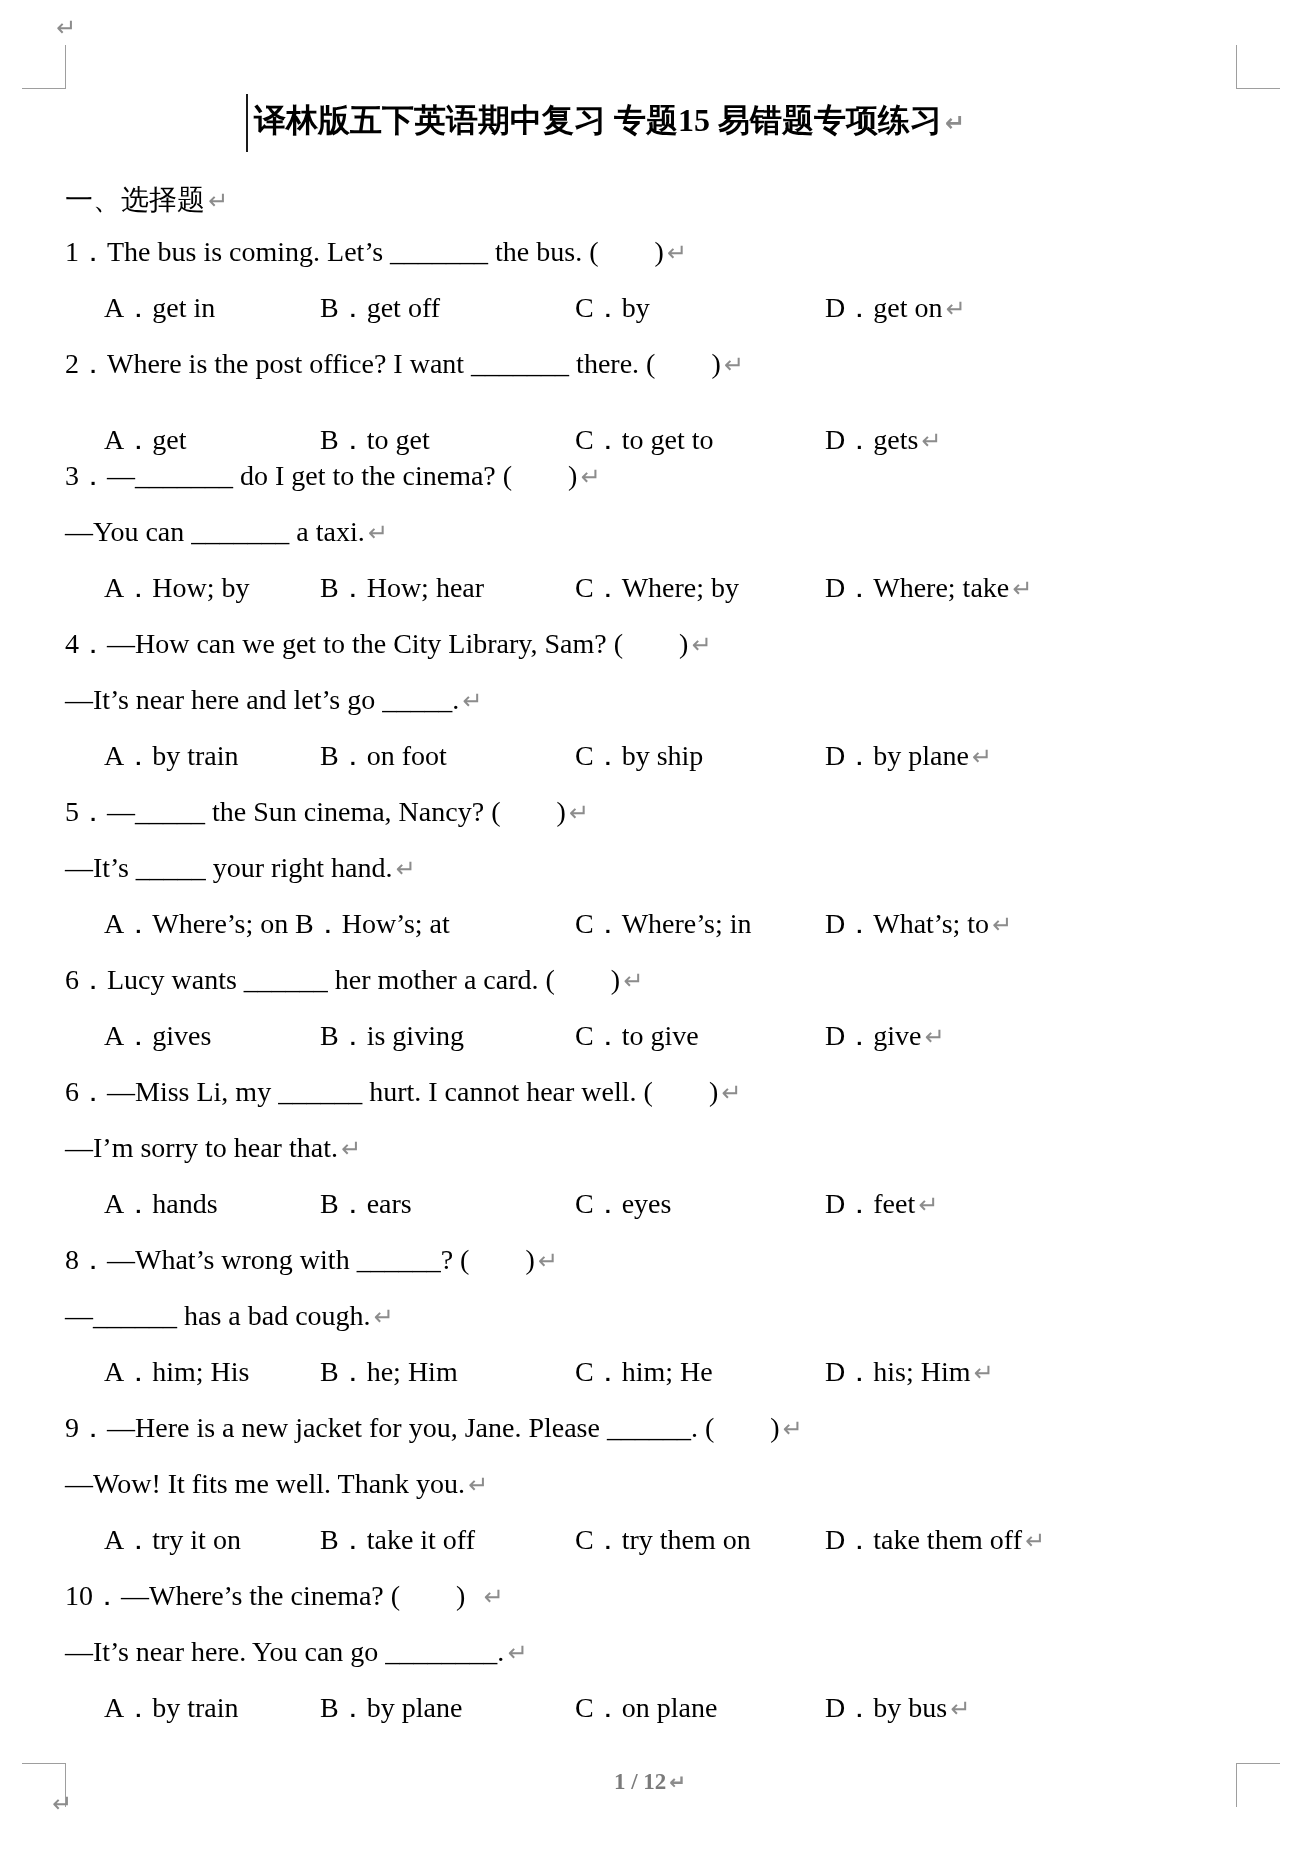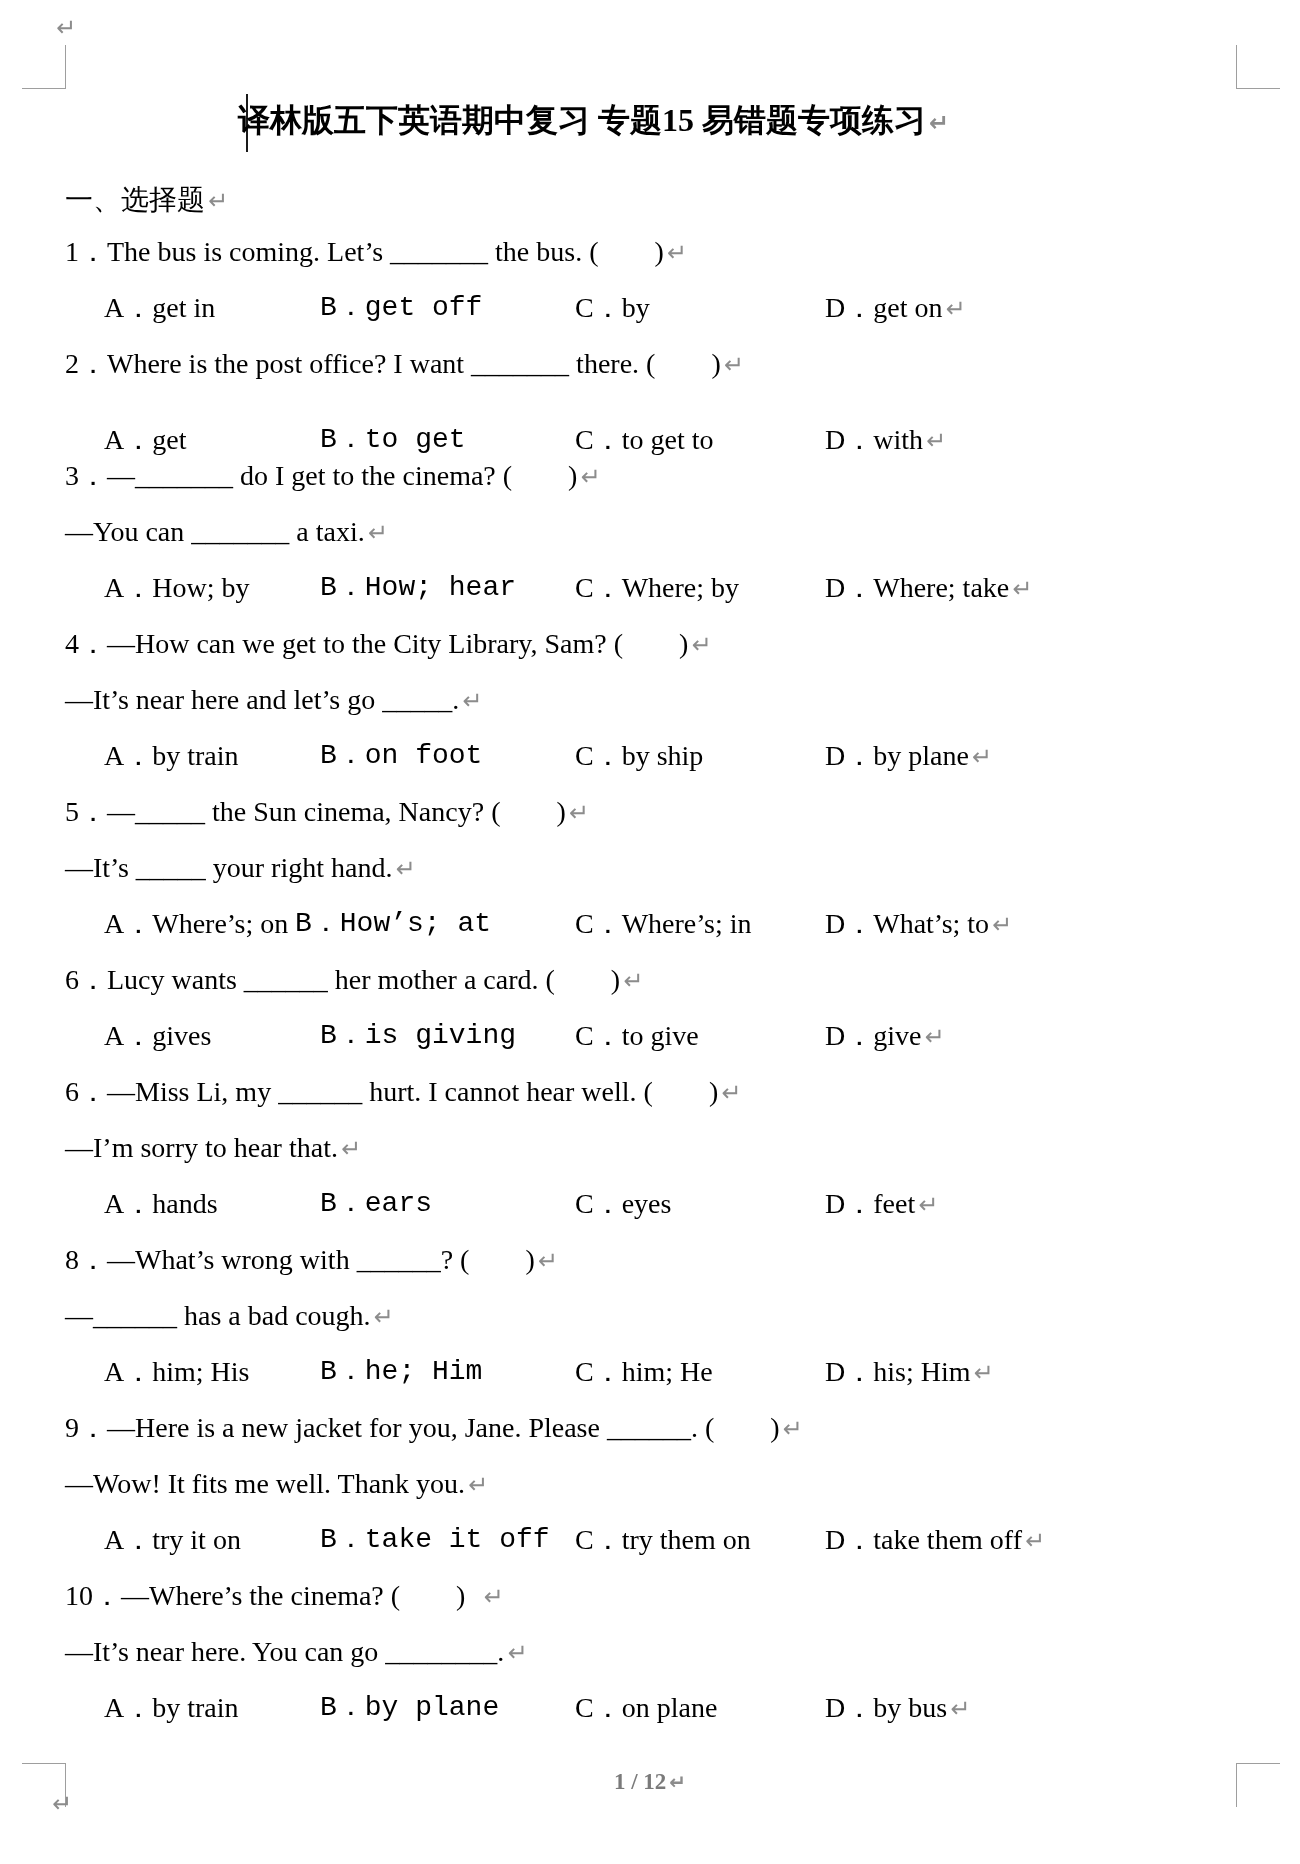--- a/index.html
+++ b/index.html
@@ -11,30 +11,30 @@
   .line{
     position:absolute;left:65px;width:1175px;height:40px;
     font-size:28px;line-height:40px;white-space:pre;
   }
   .t{white-space:pre;}
   .pmark{
     color:#8c8c8c;font-size:24px;margin-left:3px;
     font-family:"DejaVu Sans",sans-serif;
   }
   .title-line{
-    position:absolute;left:238px;top:96px;height:48px;
+    position:absolute;left:254px;top:96px;height:48px;
     font-size:32px;line-height:48px;font-weight:bold;white-space:pre;
   }
   .cursor-bar{
     position:absolute;left:246px;top:94px;width:2px;height:58px;background:#1a1a1a;
   }
   .section-line{top:180px;}
   .opts .opt{position:absolute;top:0;white-space:pre;}
   .opts .oA{left:39px;}
-  .opts .oB{left:255px;font-family:Liberation Mono, monospace;}
+  .opts .oB{left:255px;}
   .opts .oC{left:510px;}
   .opts .oD{left:760px;}
   .footer-line{
     position:absolute;left:0;top:1766px;width:1300px;height:32px;
     text-align:center;font-size:23px;line-height:32px;font-weight:bold;
     color:#7a7a7a;white-space:pre;
   }
   .corner{position:absolute;width:43px;height:43px;}
   .corner.tl{left:22px;top:45px;border-right:1px solid #9e9e9e;border-bottom:1px solid #9e9e9e;}
   .corner.tr{left:1236px;top:45px;border-left:1px solid #9e9e9e;border-bottom:1px solid #9e9e9e;}
@@ -69,21 +69,21 @@
     <span class="opt oB">B．get off</span>
     <span class="opt oC">C．by</span>
     <span class="opt oD"><span class="t">D．get on</span><span class="pmark">↵</span></span>
   </div>
 
   <div class="line" style="top:344px"><span class="t">2．Where is the post office? I want _______ there. (　　)</span><span class="pmark">↵</span></div>
   <div class="line opts" style="top:420px">
     <span class="opt oA">A．get</span>
     <span class="opt oB">B．to get</span>
     <span class="opt oC">C．to get to</span>
-    <span class="opt oD"><span class="t">D．with</span><span class="pmark">↵</span></span>
+    <span class="opt oD"><span class="t">D．gets</span><span class="pmark">↵</span></span>
   </div>
 
   <div class="line" style="top:456px"><span class="t">3．—_______ do I get to the cinema? (　　)</span><span class="pmark">↵</span></div>
   <div class="line" style="top:512px"><span class="t">—You can _______ a taxi.</span><span class="pmark">↵</span></div>
   <div class="line opts" style="top:568px">
     <span class="opt oA">A．How; by</span>
     <span class="opt oB">B．How; hear</span>
     <span class="opt oC">C．Where; by</span>
     <span class="opt oD"><span class="t">D．Where; take</span><span class="pmark">↵</span></span>
   </div>

